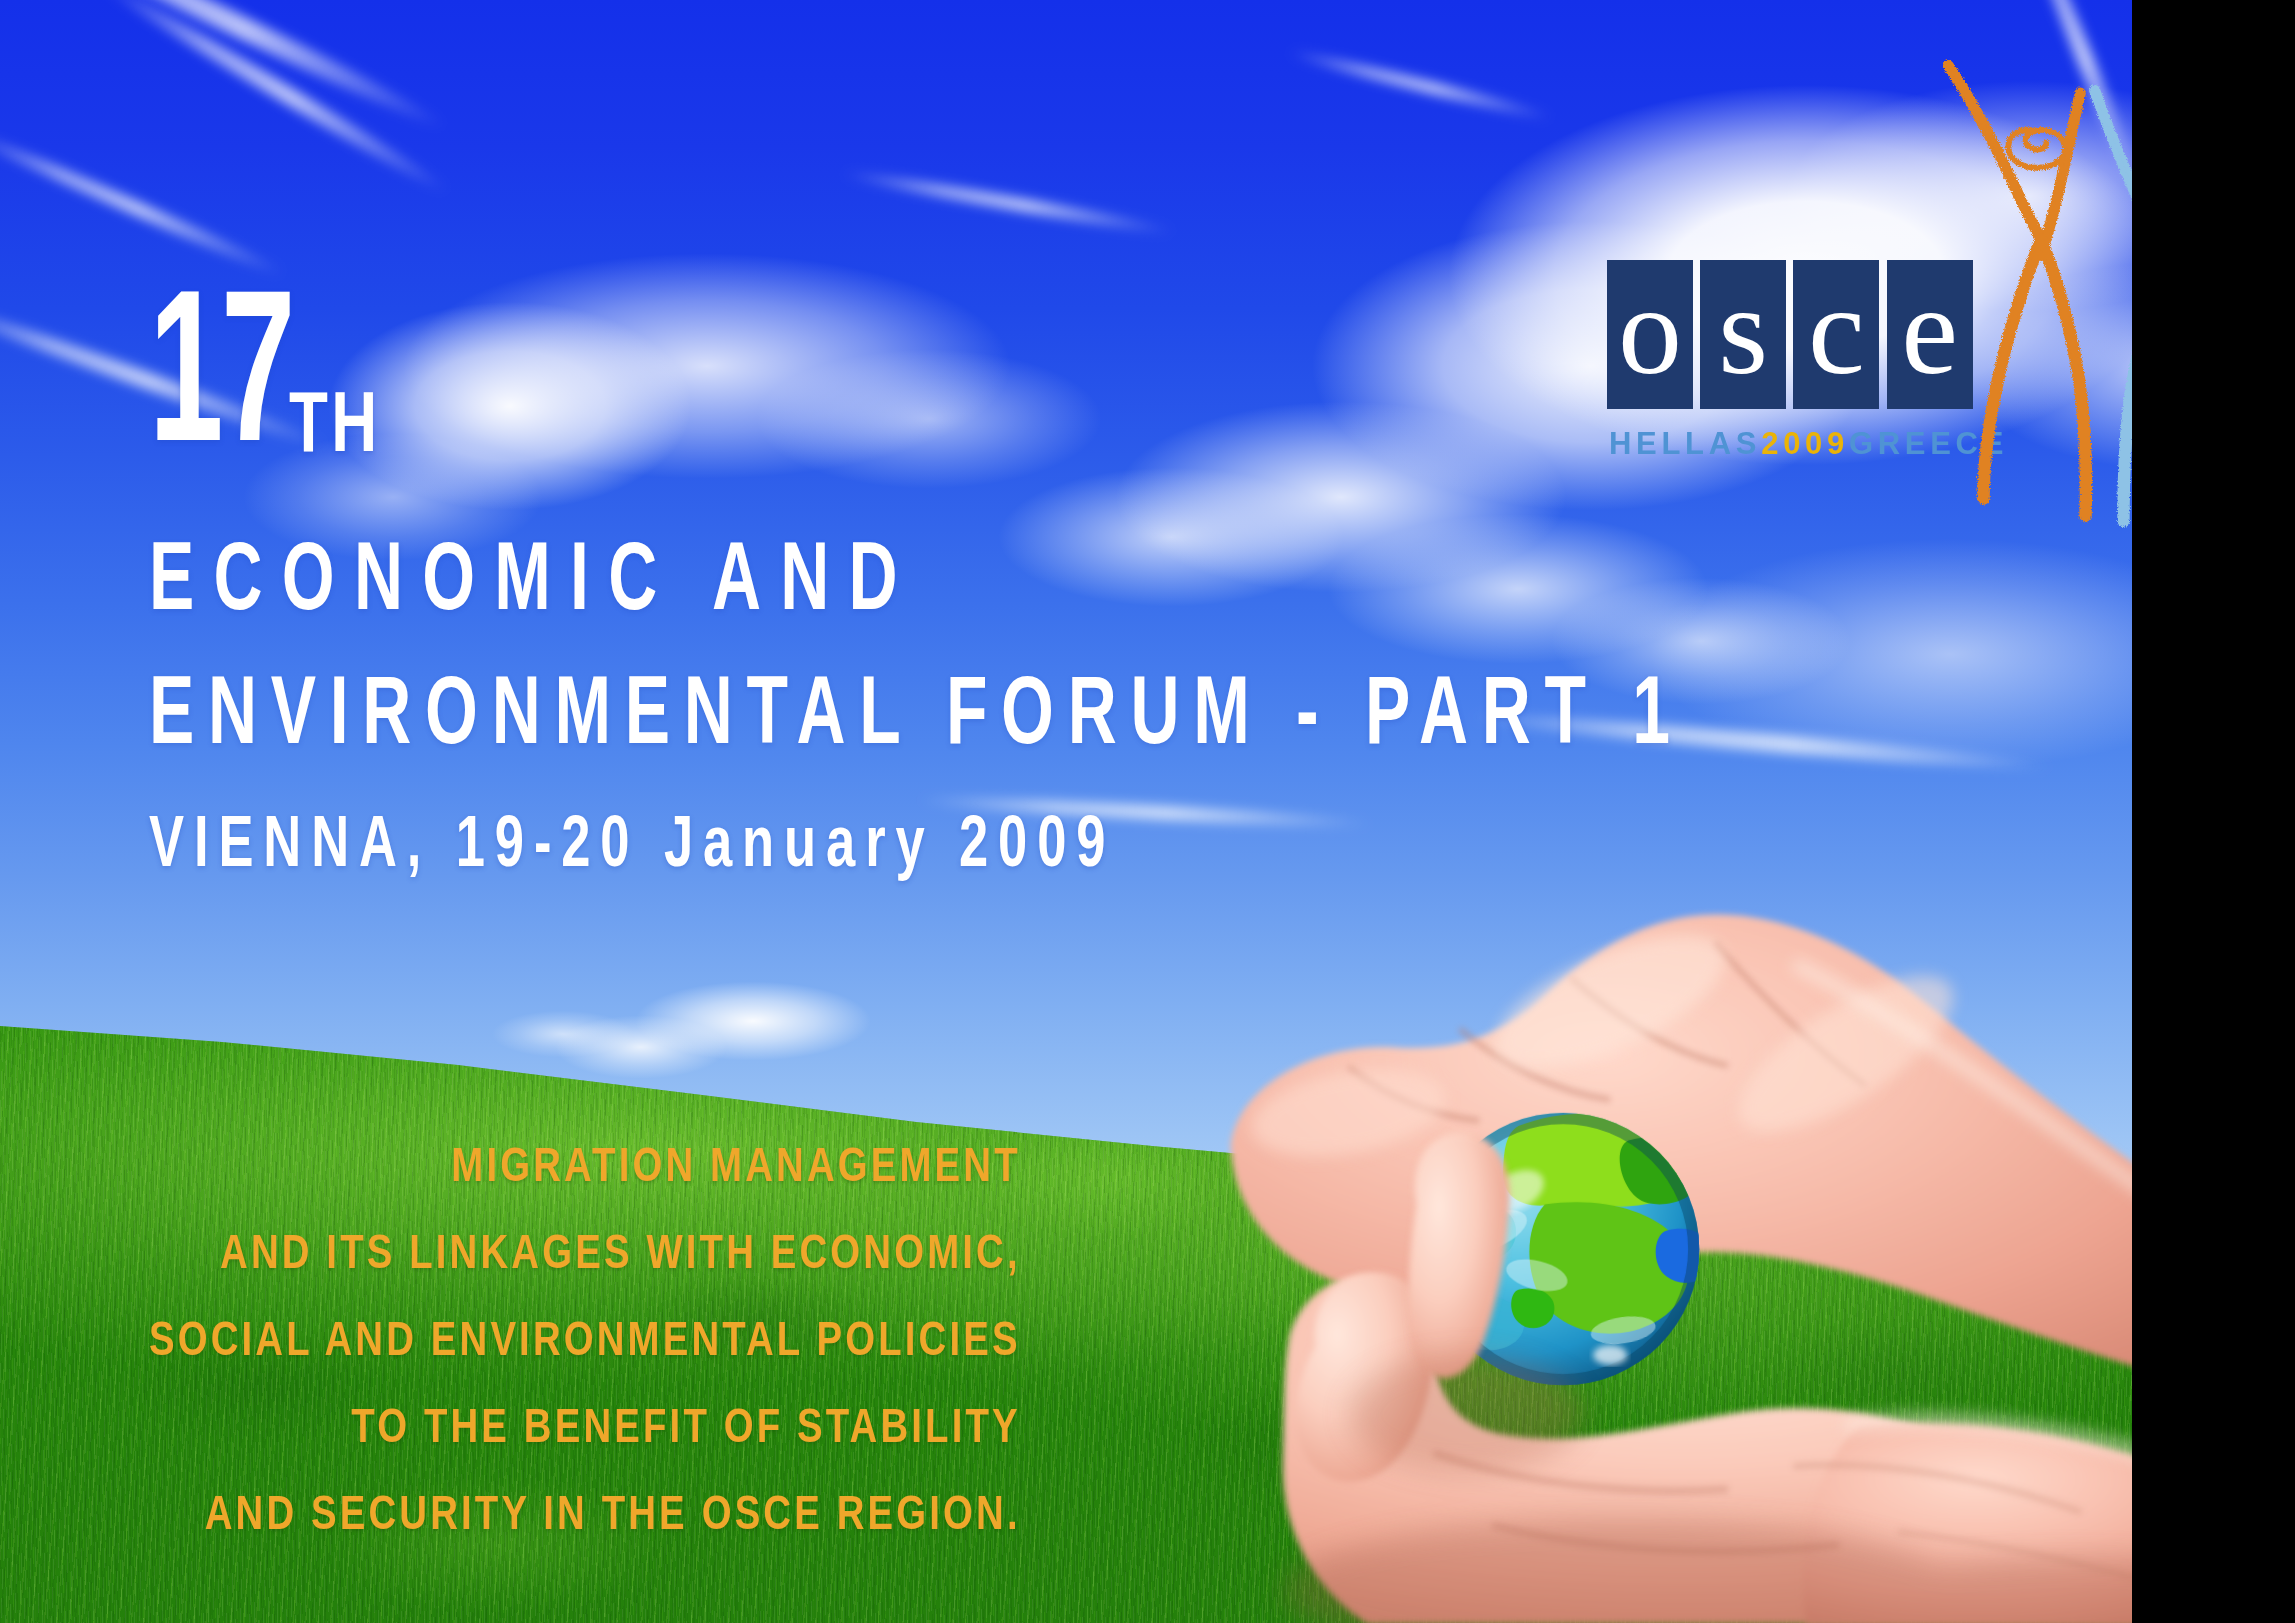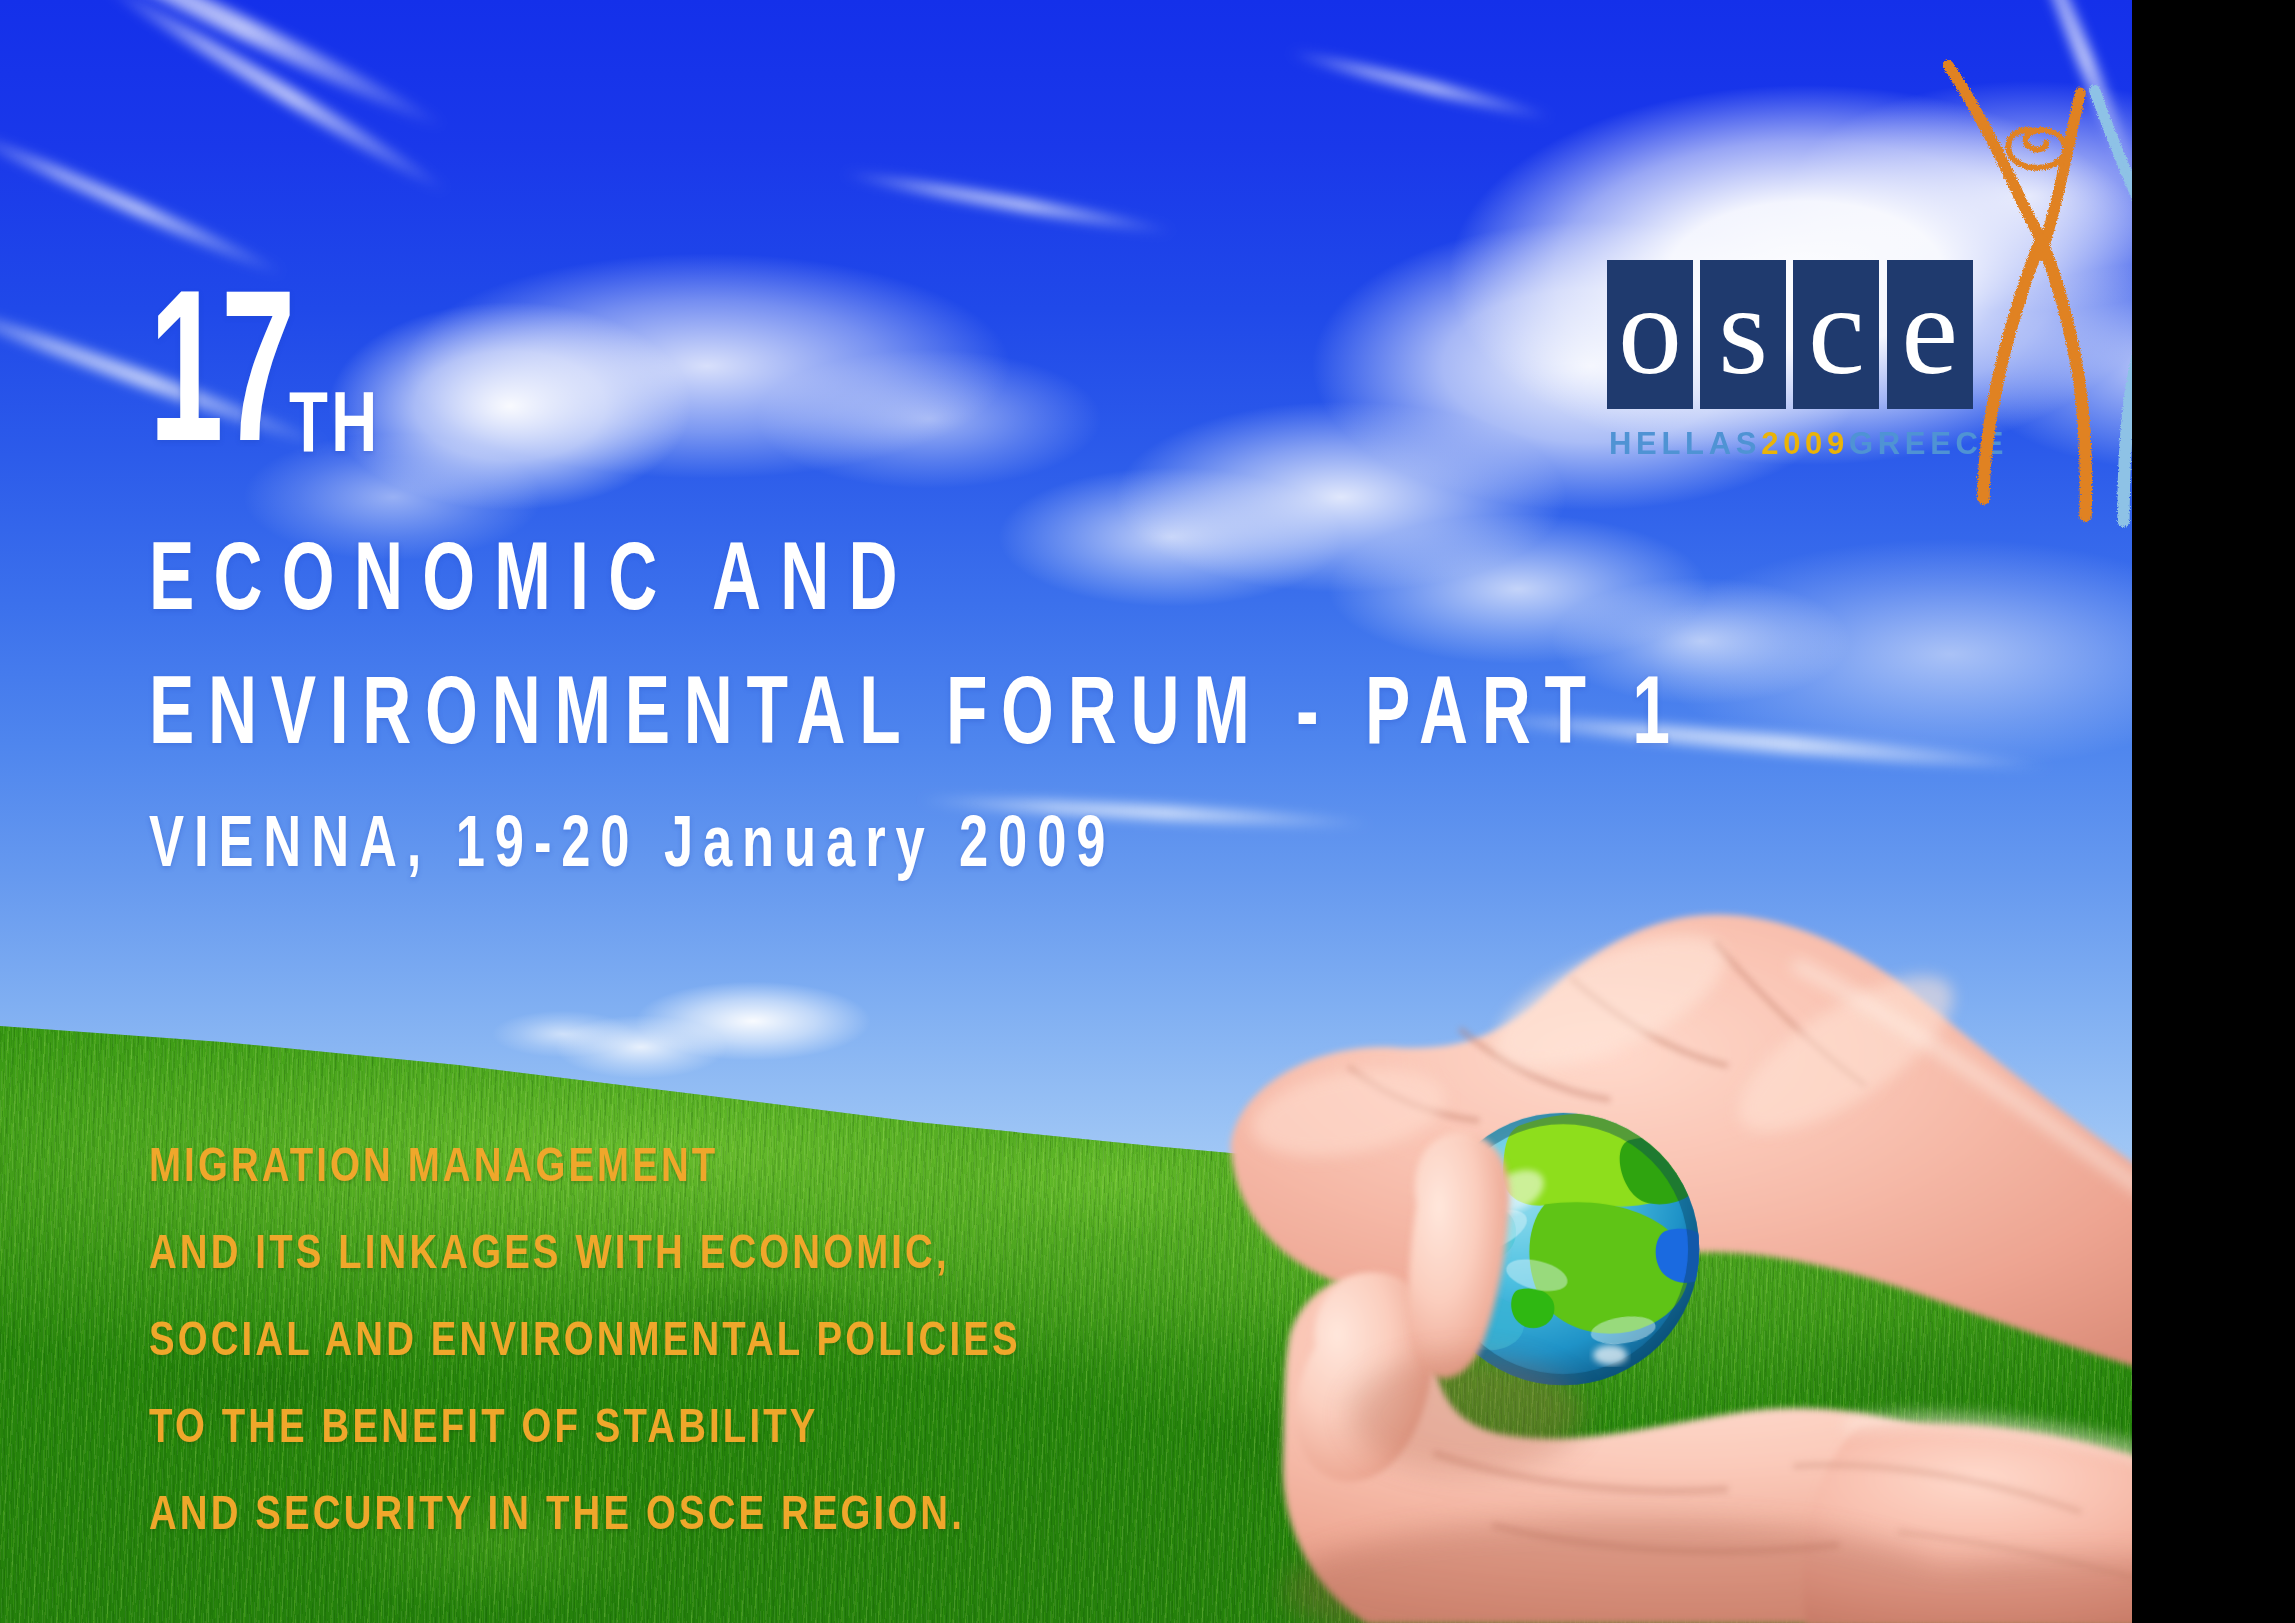--- a/index.html
+++ b/index.html
@@ -242,20 +242,21 @@
     letter-spacing: 13.7px;
     transform: scaleX(0.72);
     text-shadow: 0 2px 5.9px rgba(30,70,190,0.30);
   }
 
   
   .theme {
     position: absolute;
     left: 149px;
     top: 1141px;
+    text-align: right;
   }
   .theme-line {
     font-family: "Liberation Sans Narrow", "Liberation Sans", sans-serif;
     font-weight: 700;
     color: #efa72b;
     white-space: nowrap;
     line-height: 1;
     font-size: 48px;
     letter-spacing: 3.9px;
     transform: scaleX(0.80);

